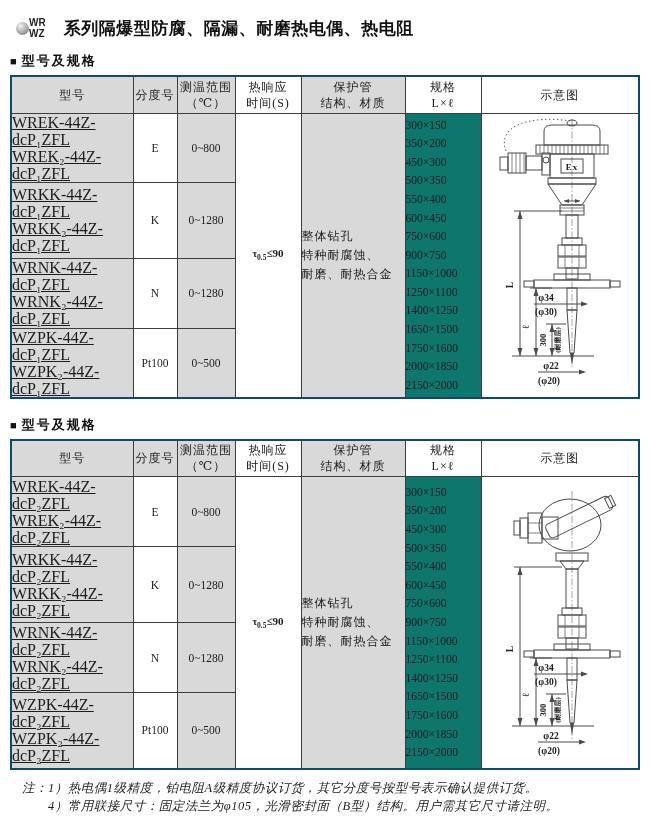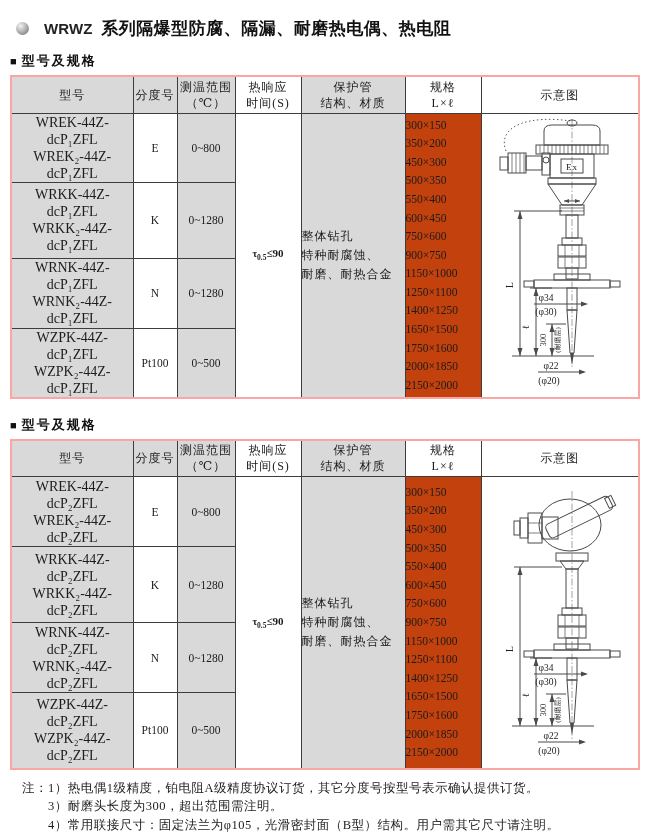--- a/index.html
+++ b/index.html
@@ -4,68 +4,68 @@
 <style>
   html,body{margin:0;padding:0;background:#fff;}
   body{width:650px;height:840px;overflow:hidden;
        font-family:"Liberation Serif","DejaVu Serif",serif;color:#1c1c1c;}
   .page{position:relative;width:630px;padding:8px 10px 0 10px;}
 
   
   .hdr{display:flex;align-items:center;margin:4px 0 2px 6px;height:32px;}
   .bullet{width:13px;height:13px;border-radius:50%;flex:0 0 13px;
           background:radial-gradient(circle at 35% 30%, #f2f2f2, #a8a8a8 55%, #6e6e6e 95%);}
-  .series{display:flex;flex-direction:row;margin-left:15px;
+  .series{display:flex;flex-direction:column;margin-left:0;
           font-family:"Liberation Sans","DejaVu Sans",sans-serif;
-          font-weight:bold;font-size:15px;line-height:11px;color:#222;}
+          font-weight:bold;font-size:10px;line-height:11px;color:#222;}
   .title{font-family:"Liberation Sans","DejaVu Sans",sans-serif;font-weight:bold;
-         font-size:17px;margin-left:9px;letter-spacing:0.5px;color:#111;}
+         font-size:17px;margin-left:18px;letter-spacing:0.5px;color:#111;}
 
   
   .sec-h{display:flex;align-items:center;gap:5px;margin:8px 0 5px 0;
          font-family:"Liberation Sans","DejaVu Sans",sans-serif;
          font-weight:bold;font-size:13px;letter-spacing:2px;color:#111;}
   .sec-h .mk{font-size:11px;letter-spacing:0;}
 
   
   table.spec{border-collapse:collapse;table-layout:fixed;width:630px;
-             border:2px solid #fca5a5;}
+             border:2px solid #0c4a6e;}
   table.spec th,table.spec td{border:1px solid #3d3d3d;padding:0;vertical-align:middle;}
   .gray{background:#d9d9d9;}
   table.spec th{font-weight:normal;font-size:12px;letter-spacing:1px;
                 white-space:pre-line;text-align:center;line-height:16px;}
   tr.hrow{height:37px;}
-  td.model{font-size:14px;letter-spacing:0;text-align:center;padding-left:7px;
-           white-space:pre-line;line-height:17px;}
+  td.model{font-size:16px;letter-spacing:0;text-align:left;padding-left:7px;
+           white-space:pre-line;line-height:17px;text-decoration:underline;}
   td.grad,td.range{font-size:11.5px;text-align:center;}
   td.resp{font-size:11px;text-align:center;background:#fff;font-weight:bold;}
   td.resp .tau{font-size:10px;}
   td.resp sub{font-size:7.5px;}
   td.prot{font-size:12px;letter-spacing:1px;white-space:pre-line;
           padding-left:9px;line-height:19px;}
   td.specs{font-size:11.5px;white-space:pre-line;line-height:18.6px;
-           padding-left:8px;background:#c2410c;}
-  td.dcell{background:#fff;text-align:center;}
+           padding-left:8px;background:#0f766e;}
+  td.dcell{background:#fff;text-align:center;font-weight:bold;}
 
   
   .diagram rect,.diagram path,.diagram polygon,.diagram ellipse,.diagram circle,.diagram line{
     fill:none;stroke:#4a4a4a;stroke-width:1;}
   .diagram .fill{fill:#4a4a4a;stroke:none;}
   .diagram .ribs{stroke-width:0.7;}
   .diagram .cl{stroke-dasharray:7 2 1.5 2;stroke:#8a8a8a;stroke-width:0.8;}
   .diagram .cable{stroke-dasharray:1.5 2.5;stroke-width:0.9;}
   .diagram text{fill:#222;stroke:none;font-size:9.5px;
     font-family:"Liberation Serif","DejaVu Serif",serif;}
   .diagram text.ex{font-size:9px;letter-spacing:1px;}
   .diagram text.small{font-size:8.5px;}
   .diagram text.tiny{font-size:7px;}
 
   
   .notes{margin:9px 0 0 12px;font-size:12.5px;line-height:18.6px;color:#1c1c1c;}
-  .note{padding-left:26px;letter-spacing:0.5px;}
+  .note{padding-left:26px;letter-spacing:0.5px;font-style:italic;}
   .note.first{padding-left:0;}
 </style>
 </head>
 <body>
 
 <div class="page">
 
   <div class="hdr">
     <span class="bullet"></span>
     <span class="series">
@@ -339,17 +339,16 @@
       <td class="model gray">WZPK-44Z-dcP₂ZFL
 WZPK₂-44Z-dcP₂ZFL</td>
       <td class="grad">Pt100</td>
       <td class="range gray">0~500</td>
     </tr>
   </tbody>
     </table>
 
   <div class="notes">
     <div class="note first">注：1）热电偶1级精度，铂电阻A级精度协议订货，其它分度号按型号表示确认提供订货。</div>
-    <div class="note">3）耐磨头长度为300，超出范围需注明。</div>
     <div class="note">4）常用联接尺寸：固定法兰为φ105，光滑密封面（B型）结构。用户需其它尺寸请注明。</div>
   </div>
 
 </div>
 
 </body></html>

